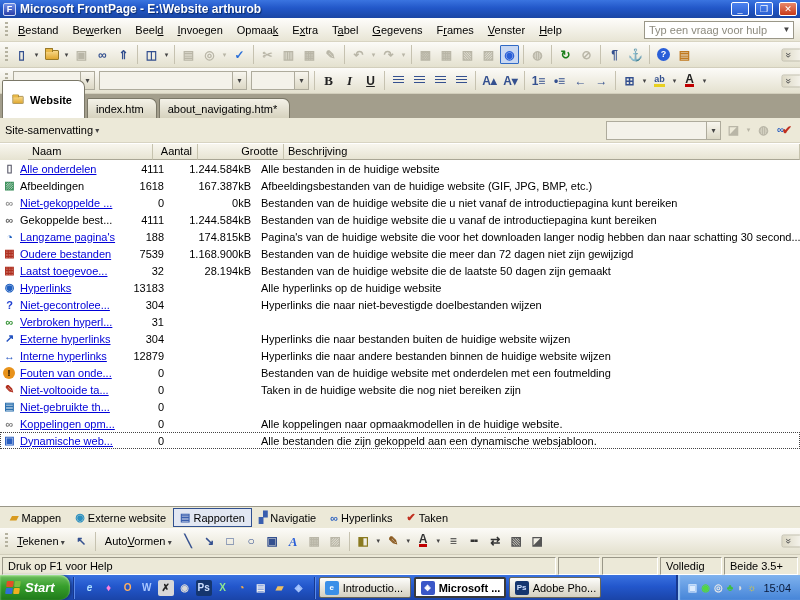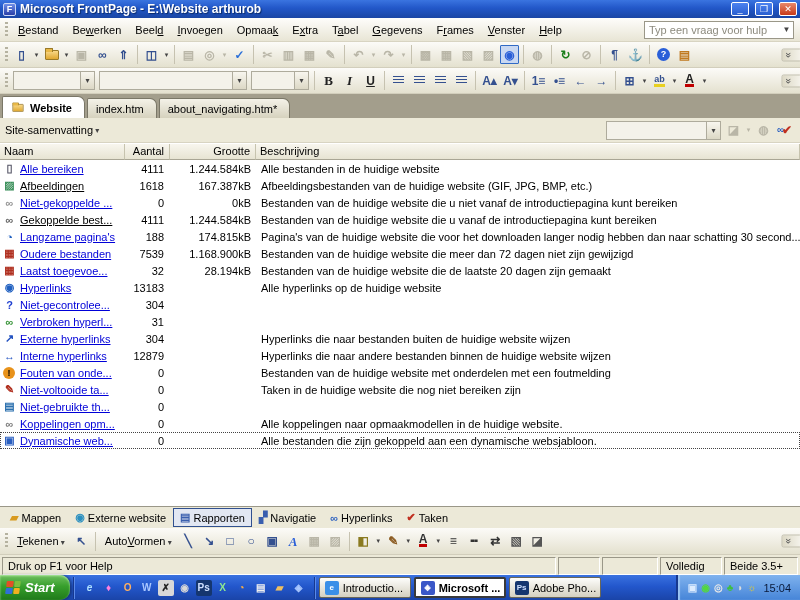--- a/index.html
+++ b/index.html
@@ -50,46 +50,46 @@
   .circ-blue { background:#2a5fd8; color:#fff !important; border-radius:50%; width:13px; height:13px; font-size:9px; }
   .al { width:11px; height:9px; background:repeating-linear-gradient(to bottom,#34508f 0 1.5px,transparent 1.5px 3px); }
   .chain-check::before { content:"∞"; color:#2a5fc0; margin-right:-2px; font-size:10px; }
   .icf { width:14px; height:10px; background:linear-gradient(#f8d888,#e0a830); border:1px solid #9a7a28; border-radius:1px; position:relative; display:inline-block; }
   .icf::before { content:""; position:absolute; top:-3px; left:-1px; width:6px; height:3px; background:#e8b848; border:1px solid #9a7a28; border-bottom:none; border-radius:1px 1px 0 0; }
 
   
   .tabstrip { height:24px; flex:none; background:#a39e8c; display:flex; align-items:flex-end; padding:2px 0 0 2px; gap:2px; }
   .tab { height:20px; padding:0 12px 0 8px; background:linear-gradient(#f4f2e8,#d6d2be); border:1px solid #7a7767; border-bottom:none;
     border-radius:2px 7px 0 0; display:flex; align-items:center; gap:5px; white-space:nowrap; }
-  .tab.active { background:#fff; font-weight:bold; height:22px; }
+  .tab.active { background:#fff; font-weight:bold; height:38px; }
   .icf-s { transform:scale(.8); }
 
   
   .reportbar { height:25px; flex:none; background:#ece9d8; display:flex; align-items:center; padding:0 5px; border-bottom:1px solid #d8d4c2; }
   .rb-label { white-space:nowrap; }
   .rb-right { margin-left:auto; display:flex; align-items:center; }
 
   
   .gridheader { height:17px; flex:none; display:flex; background:linear-gradient(#f8f6ee,#e6e3d1); border-top:1px solid #fff; }
   .gh { border-right:1px solid #c6c3ae; border-bottom:1px solid #a9a695; padding:1px 5px 0 4px; white-space:nowrap; overflow:hidden; }
-  .col1 { width:125px; flex:none; }
+  .col1 { width:125px; flex:none;margin-left:28px; }
   .col2 { width:45px; flex:none; text-align:right; }
   .col3 { width:86px; flex:none; text-align:right; }
   .col4 { flex:1; }
   .gridbody { flex:1; background:#fff; overflow:hidden; }
   .grow { height:17px; display:flex; align-items:center; }
   .grow.selected { outline:1px dotted #444; outline-offset:-1px; }
   .c1 { width:125px; flex:none; display:flex; align-items:center; gap:3px; padding-left:2px; white-space:nowrap; overflow:hidden; }
   .c2 { width:45px; flex:none; text-align:right; padding-right:6px; }
   .c3 { width:86px; flex:none; text-align:right; padding-right:5px; }
   .c4 { flex:1; padding-left:5px; white-space:nowrap; overflow:hidden; }
   .ri { width:15px; height:15px; flex:none; display:flex; align-items:center; justify-content:center; font-size:11px; font-weight:bold; }
   .ri.circ { width:12px; height:12px; margin:0 2px 0 1px; background:#e8921a; border-radius:50%; font-size:9px; }
   a.rlink { color:#0000d8; text-decoration:underline; }
-  .rplain { color:#000;text-decoration:underline; }
+  .rplain { color:#000; }
 
   
   .viewtabs { height:22px; flex:none; background:#ece9d8; border-top:1px solid #9a9788; display:flex; align-items:center; padding-left:3px; }
   .vt { display:flex; align-items:center; gap:3px; padding:2px 6px; border:1px solid transparent; white-space:nowrap; }
   .vt.active { border:1px solid #30508f; background:#e2e7f2; }
   .vti { font-size:11px; font-weight:bold; }
 
   
   .statusbar { height:20px; flex:none; background:#ece9d8; display:flex; gap:2px; padding:2px; }
   .sb-panel { border:1px solid; border-color:#9a9788 #fff #fff #9a9788; display:flex; align-items:center; padding:8px 5px; white-space:nowrap; overflow:hidden; }
@@ -359,21 +359,21 @@
   <div class="gridheader" id="gridheader">
       <div class="gh col1">Naam</div>
       <div class="gh col2">Aantal</div>
       <div class="gh col3">Grootte</div>
       <div class="gh col4">Beschrijving</div>
     </div>
   <div class="gridbody" id="gridbody">
       <div class="grow">
         <div class="c1">
           <span class="ri" style="color: rgb(85, 85, 102);">▯</span>
-          <a class="rlink" href="#">Alle bereiken</a>
+          <a class="rlink" href="#">Alle onderdelen</a>
         </div>
         <div class="c2">4111</div>
         <div class="c3">1.244.584kB</div>
         <div class="c4">Alle bestanden in de huidige website</div>
       </div>
       <div class="grow">
         <div class="c1">
           <span class="ri" style="color: rgb(58, 143, 90);">▨</span>
           <span class="rplain">Afbeeldingen</span>
         </div>
@@ -417,38 +417,39 @@
         <div class="c3">1.168.900kB</div>
         <div class="c4">Bestanden van de huidige website die meer dan 72 dagen niet zijn gewijzigd</div>
       </div>
       <div class="grow">
         <div class="c1">
           <span class="ri" style="color: rgb(176, 48, 32);">▦</span>
           <a class="rlink" href="#">Laatst toegevoe...</a>
         </div>
         <div class="c2">32</div>
         <div class="c3">28.194kB</div>
-        <div class="c4">Bestanden van de huidige website die de laatste 20 dagen zijn gemaakt</div>
+        <div class="c4">Bestanden van de huidige website die de laatste 50 dagen zijn gemaakt</div>
       </div>
       <div class="grow">
         <div class="c1">
           <span class="ri" style="color: rgb(32, 96, 192);">◉</span>
           <a class="rlink" href="#">Hyperlinks</a>
         </div>
         <div class="c2">13183</div>
         <div class="c3"></div>
         <div class="c4">Alle hyperlinks op de huidige website</div>
       </div>
       <div class="grow">
         <div class="c1">
           <span class="ri" style="color: rgb(32, 64, 208);">?</span>
           <a class="rlink" href="#">Niet-gecontrolee...</a>
         </div>
         <div class="c2">304</div>
         <div class="c3"></div>
+        <div class="c4">Hyperlinks die naar niet-bevestigde doelbestanden wijzen</div>
       </div>
       <div class="grow">
         <div class="c1">
           <span class="ri" style="color: rgb(47, 143, 47);">∞</span>
           <a class="rlink" href="#">Verbroken hyperl...</a>
         </div>
         <div class="c2">31</div>
         <div class="c3"></div>
       </div>
       <div class="grow">

